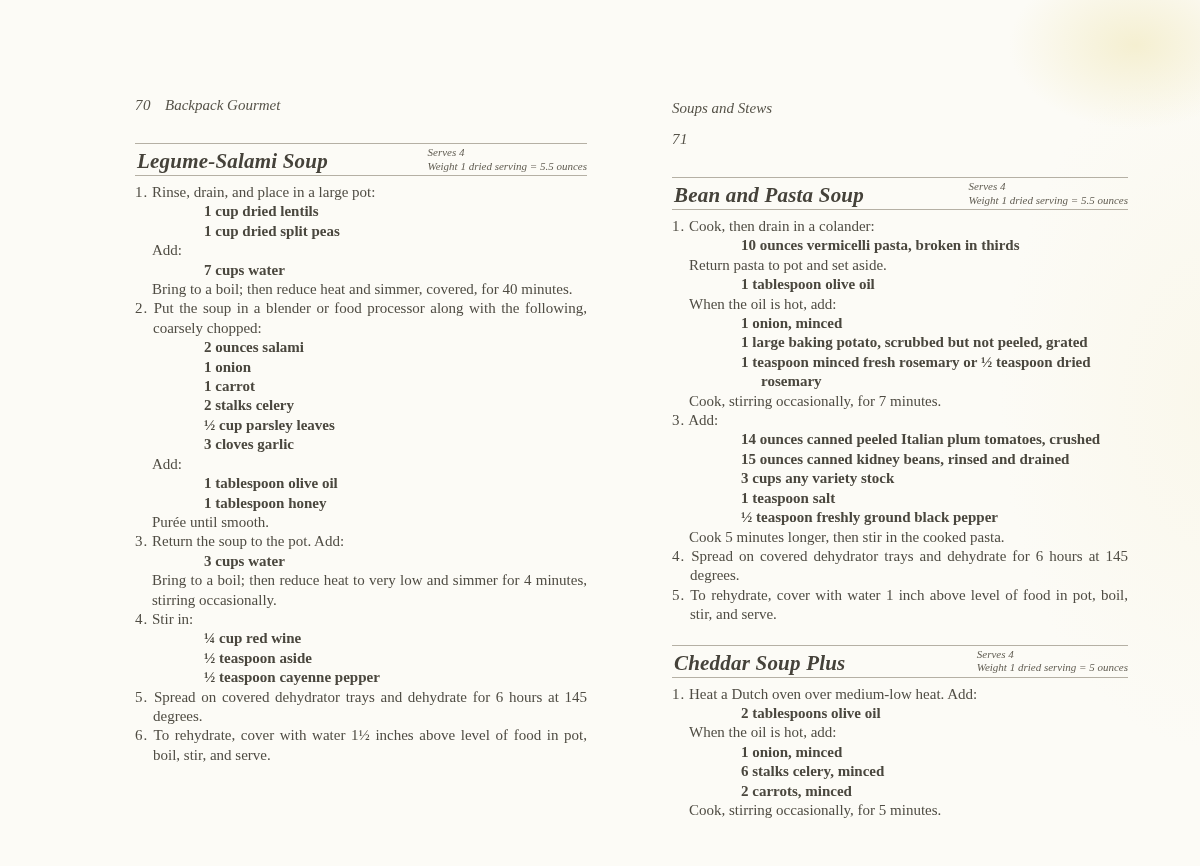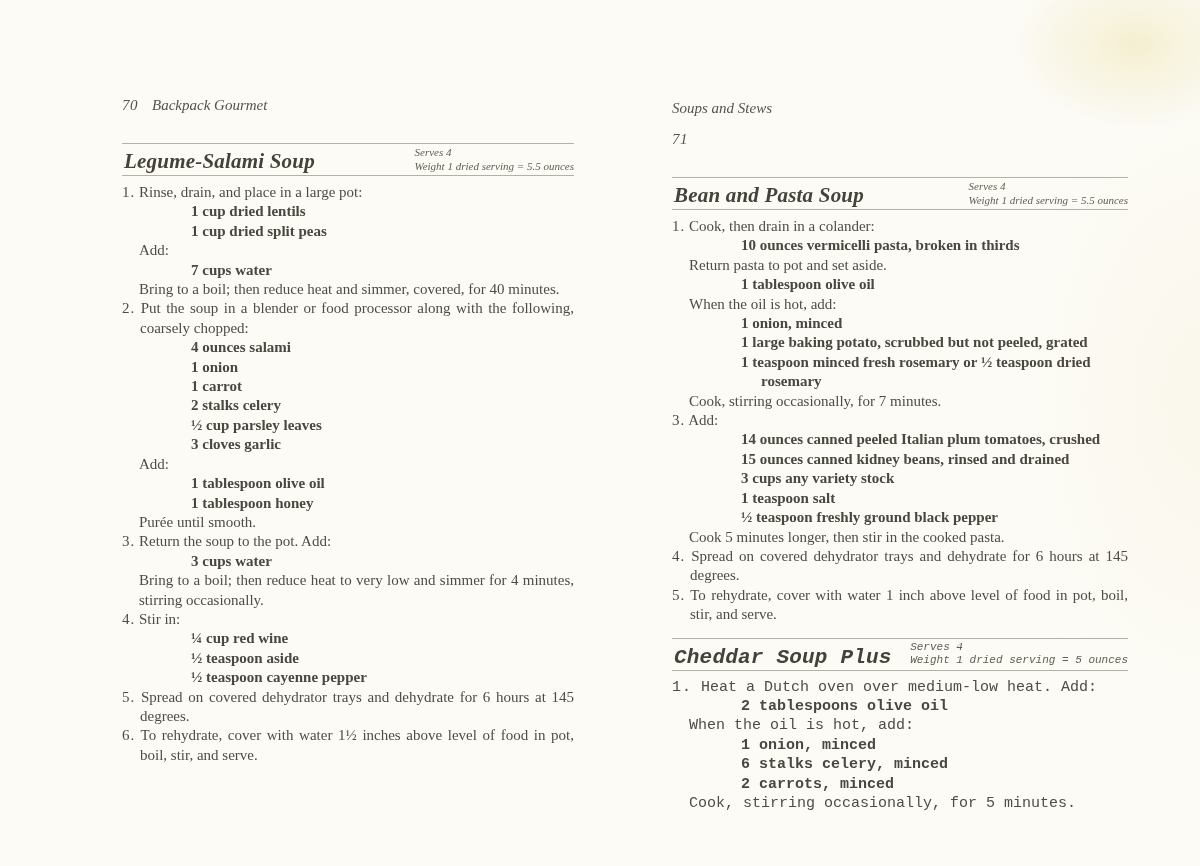--- a/index.html
+++ b/index.html
@@ -8,32 +8,32 @@
     position: relative;
     background:
       radial-gradient(ellipse 180px 120px at 1135px 45px, rgba(244,238,205,0.9), rgba(244,238,205,0) 70%),
       radial-gradient(ellipse 300px 500px at 1210px 400px, rgba(248,244,225,0.5), rgba(248,244,225,0) 70%),
       #fcfbf6;
     overflow: hidden;
     font-family: "Liberation Serif", serif;
     color: #4f4c43;
   }
   .page { position: absolute; }
-  #left-page  { left: 122px; top: 97px;  width: 452px; }
+  #left-page  { left: 135px; top: 97px;  width: 452px; }
   #right-page { left: 672px; top: 100px; width: 456px; }
 
   .running-head {
     font-size: 15px; font-style: italic; color: #565349;
     display: flex; align-items: baseline; gap: 14px;
     margin-bottom: 29px;
   }
   .running-head.right { justify-content: flex-end; flex-direction: column; }
   .running-head .pagenum { font-style: italic; letter-spacing: 0.5px; }
 
-  .recipe-block + .recipe-block { margin-top: 13px; font-family: Liberation Mono, monospace; }
+  .recipe-block + .recipe-block { margin-top: 20px; }
 
   .recipe-head {
     border-top: 1px solid #b5b0a4;
     border-bottom: 1px solid #b5b0a4;
     padding: 2px 0 1px 0;
     display: flex; justify-content: space-between; align-items: flex-end;
   }
   .recipe-title {
     font-size: 21px; font-weight: bold; font-style: italic;
     color: #45423a; letter-spacing: 0.2px;
@@ -78,21 +78,21 @@
           </div>
         </div>
         <div class="recipe-lines">
           <div class="line step"><span class="num">1.</span> Rinse, drain, and place in a large pot:</div>
           <div class="line ing">1 cup dried lentils</div>
           <div class="line ing">1 cup dried split peas</div>
           <div class="line cont">Add:</div>
           <div class="line ing">7 cups water</div>
           <div class="line cont">Bring to a boil; then reduce heat and simmer, covered, for 40 minutes.</div>
           <div class="line step"><span class="num">2.</span> Put the soup in a blender or food processor along with the following, coarsely chopped:</div>
-          <div class="line ing">4 ounces salami</div>
+          <div class="line ing">2 ounces salami</div>
           <div class="line ing">1 onion</div>
           <div class="line ing">1 carrot</div>
           <div class="line ing">2 stalks celery</div>
           <div class="line ing">½ cup parsley leaves</div>
           <div class="line ing">3 cloves garlic</div>
           <div class="line cont">Add:</div>
           <div class="line ing">1 tablespoon olive oil</div>
           <div class="line ing">1 tablespoon honey</div>
           <div class="line cont">Purée until smooth.</div>
           <div class="line step"><span class="num">3.</span> Return the soup to the pot. Add:</div>

